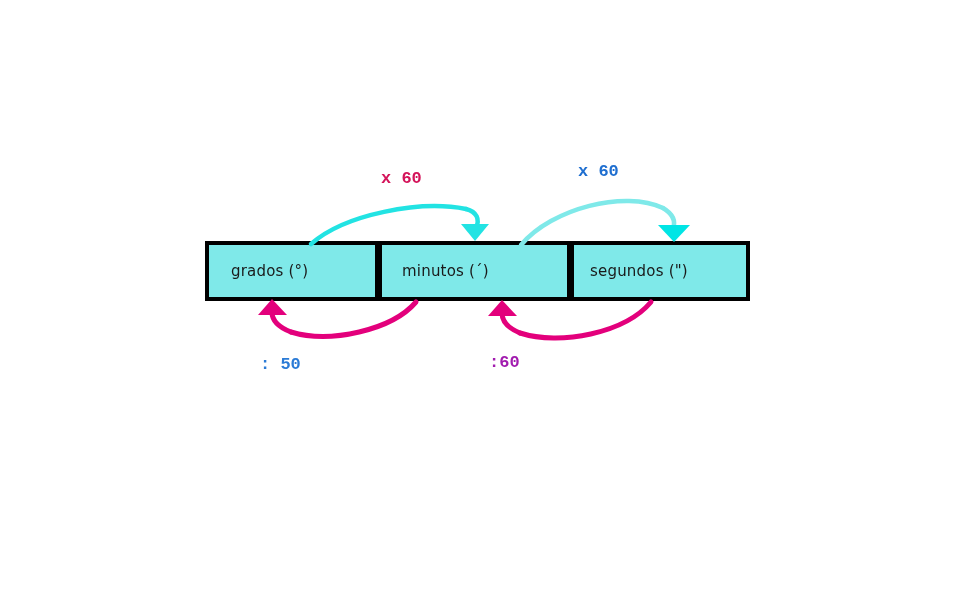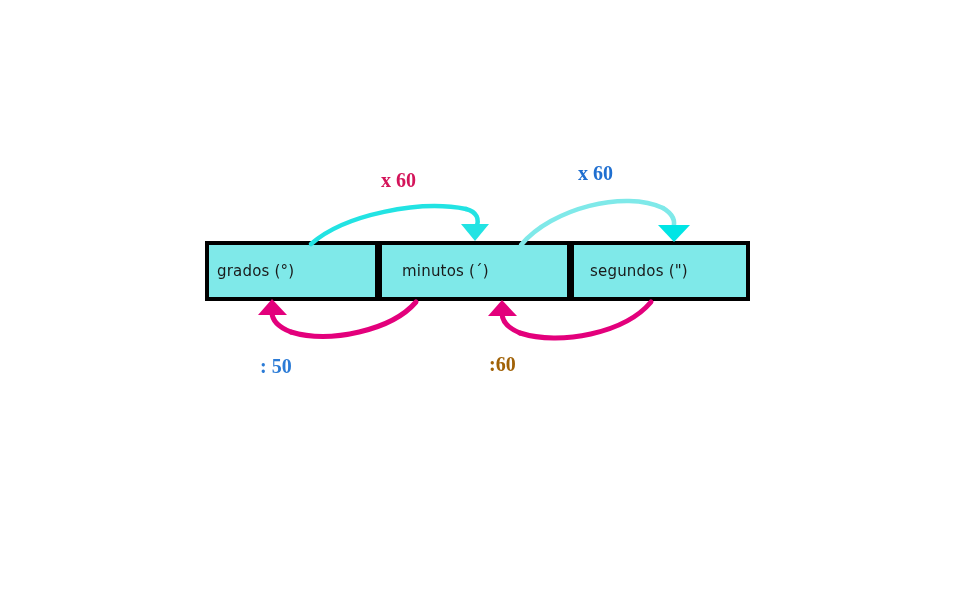--- a/index.html
+++ b/index.html
@@ -44,40 +44,40 @@
     align-items: center;
   }
   .cell.c1 { width: 174px; }
   .cell.c2 { width: 193px; margin-left: -1px; }
   .cell.c3 { width: 180px; margin-left: -1px; }
 
   .cell-label {
     font-family: "DejaVu Sans", sans-serif;
     font-size: 15px;
     color: #1a1a1a;
-    padding-left: 8px;
+    padding-left: 22px;
     letter-spacing: 0.2px;
     white-space: nowrap;
   }
   .cell.c2 .cell-label { padding-left: 20px; text-align: center; }
   .cell.c3 .cell-label { padding-left: 16px; }
 
   
   .caption {
     position: absolute;
-    font-family: Liberation Serif, serif;
+    font-family: Liberation Mono, monospace;
     font-weight: bold;
-    font-size: 20px;
+    font-size: 17px;
     white-space: nowrap;
     z-index: 5;
   }
   #cap-mul-1 { left: 381px; top: 169px; color: #D4145A; }
   #cap-mul-2 { left: 578px; top: 162px; color: #1F6FD0; }
   #cap-div-1 { left: 260px; top: 355px; color: #2B7BD6; }
-  #cap-div-2 { left: 489px; top: 353px; color: #a16207; text-align: right; }
+  #cap-div-2 { left: 489px; top: 353px; color: #a21caf; text-align: right; }
 
   svg#arrows {
     position: absolute;
     left: 0; top: 0;
     width: 958px;
     height: 612px;
     z-index: 4;
     pointer-events: none;
   }
 </style>

